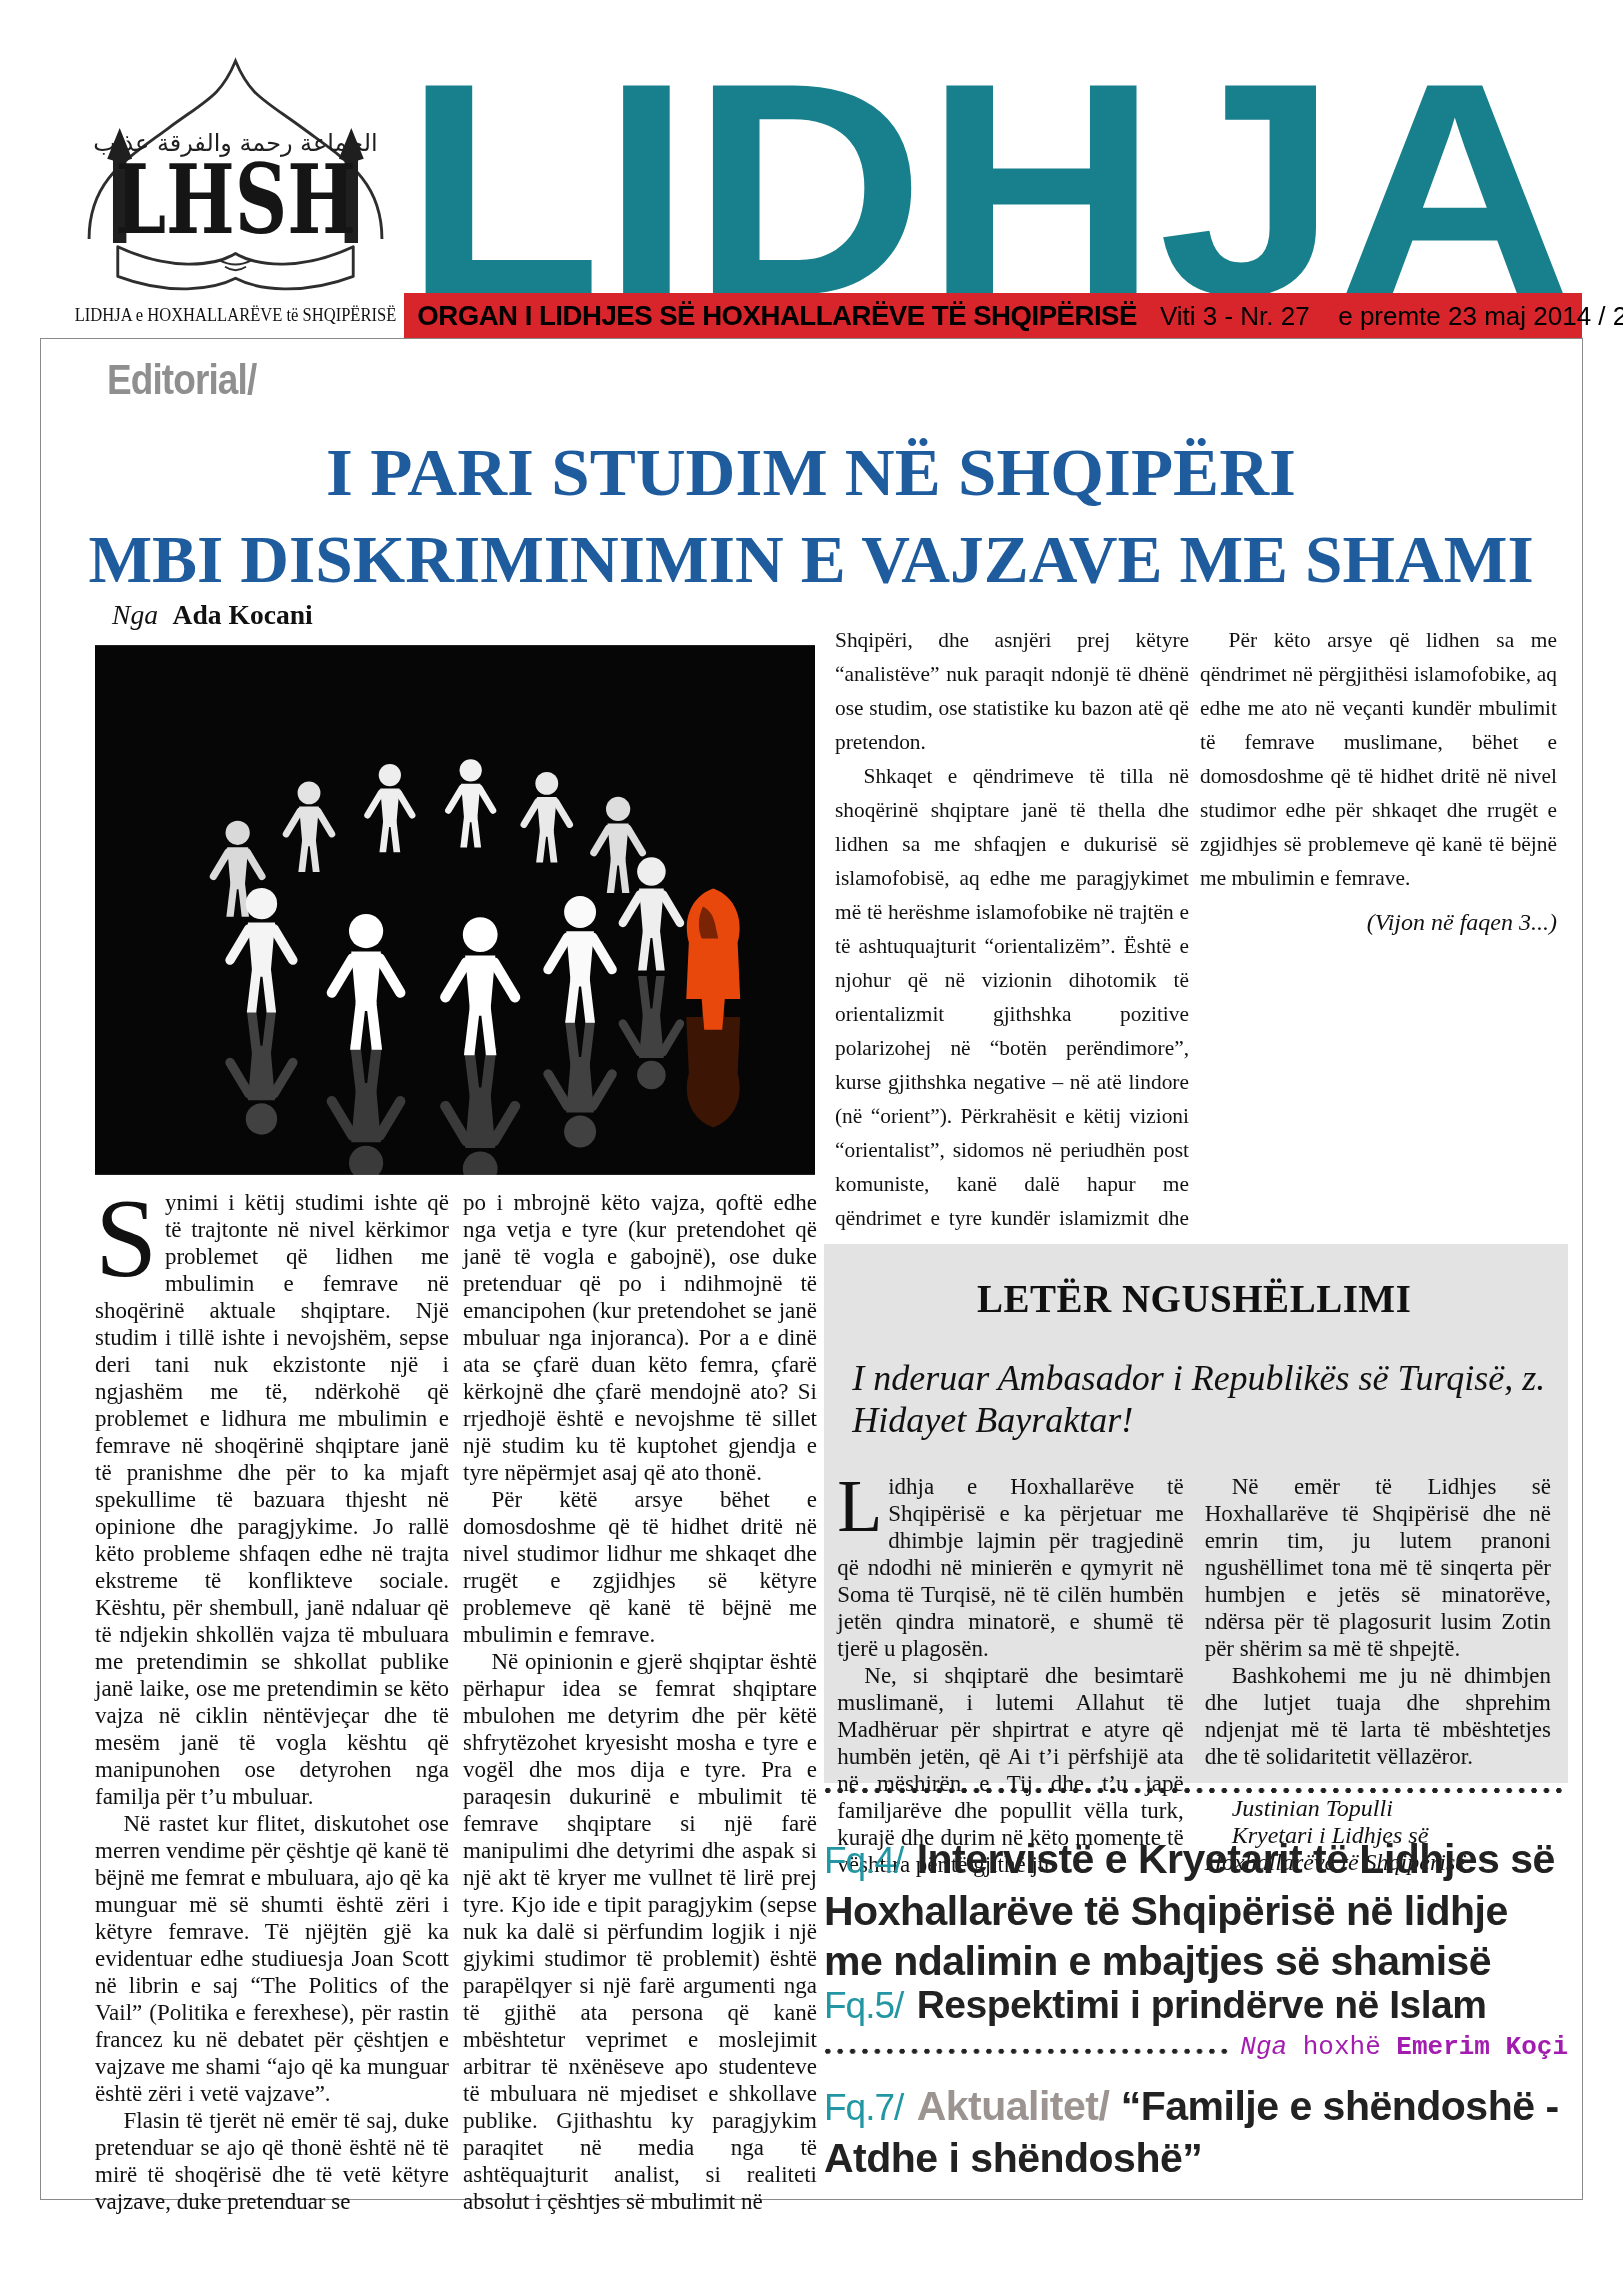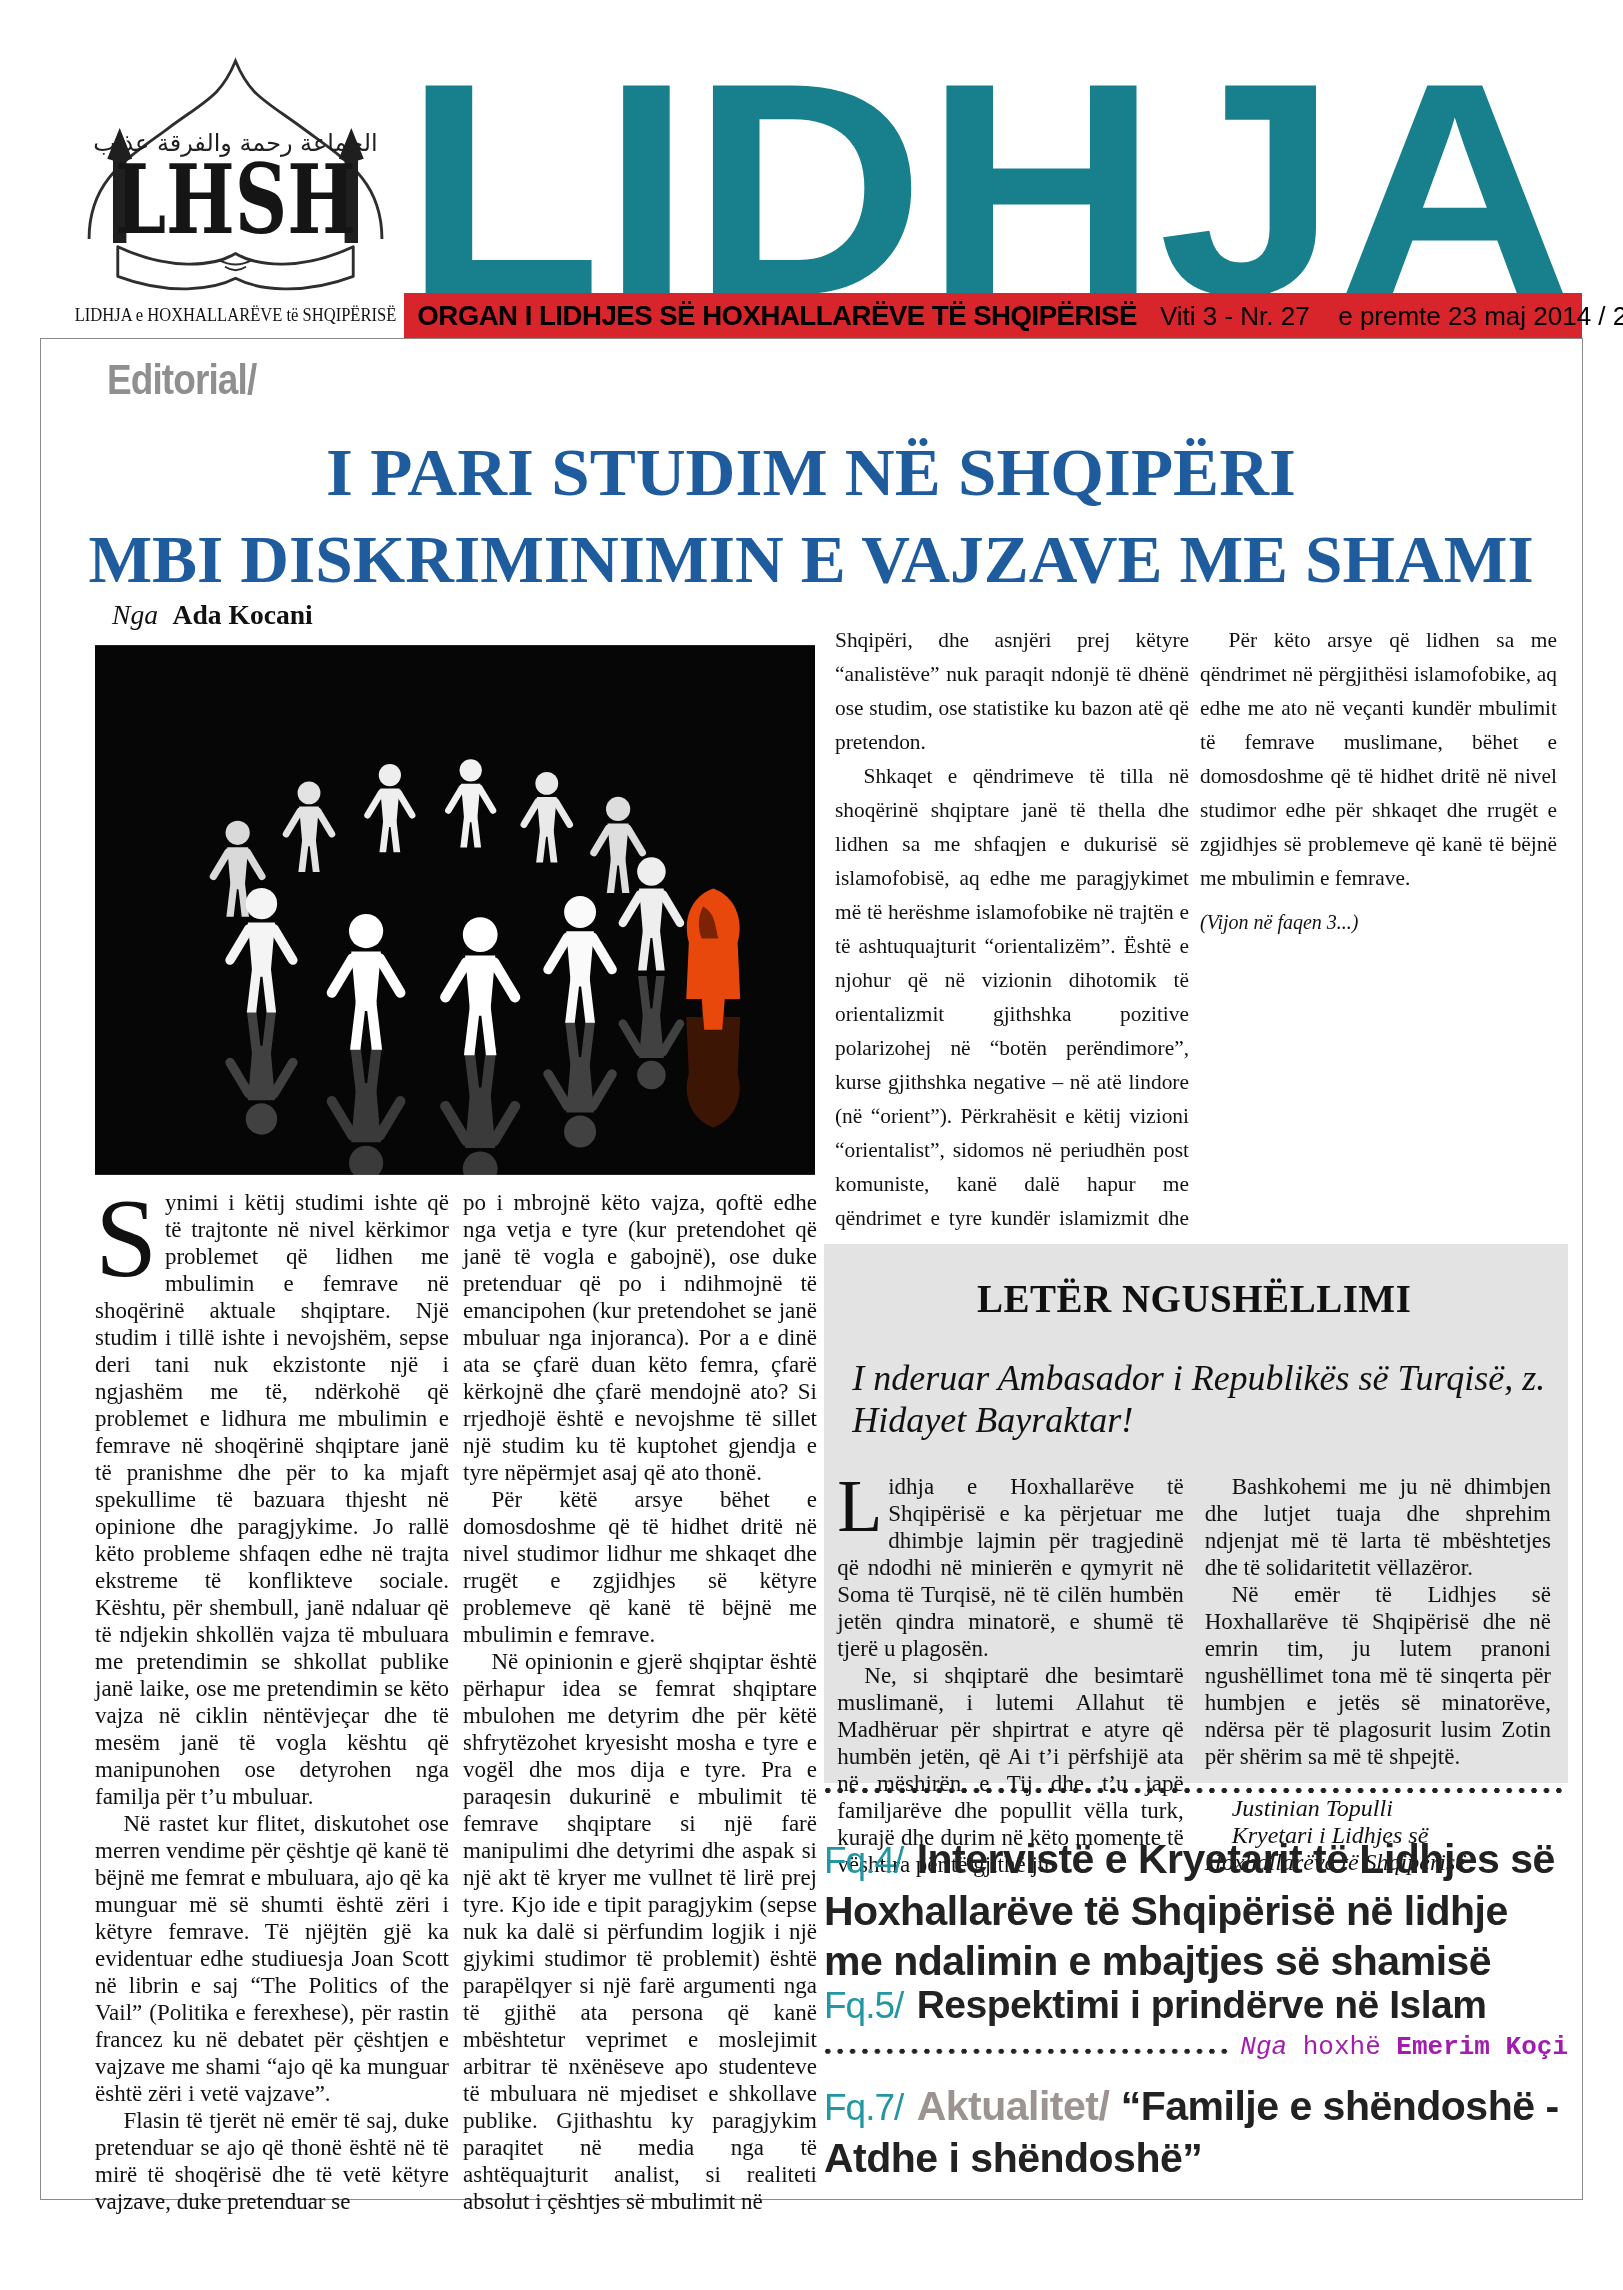--- a/index.html
+++ b/index.html
@@ -37,21 +37,21 @@
   .col{position:absolute;text-align:justify;}
   .col p{margin:0;}
   .col p.ind{text-indent:28.5px;}
   .col12{font-size:23px;line-height:27px;width:354px;}
   .col34{font-size:21.4px;line-height:34px;width:354px;font-family:Liberation Serif, serif;}
   .col1{left:95px;top:1189px;}
   .col2{left:463px;top:1189px;}
   .col3{left:835px;top:623px;}
   .col4{left:1200px;top:623px;width:357px;}
   .dropcap{float:left;font-size:112px;line-height:0.78;padding:5.7px 7.6px 0 0;}
-  .vijon{font-style:italic;font-size:20px;margin-top:9.5px;}
+  .vijon{text-align:right;font-style:italic;font-size:24px;margin-top:9.5px;}
 
   
   .letter{position:absolute;left:824px;top:1244px;width:744px;height:539px;background:#E3E3E3;
           box-sizing:border-box;padding:23px 17px 15px 13.3px;}
   .letter-title{text-align:center;font-weight:bold;font-size:39px;letter-spacing:0.5px;margin:9px 0 0 0;}
   .letter-salutation{font-style:italic;font-size:36px;margin:36px 0 0 15px;}
   .letter-cols{display:flex;gap:21px;margin-top:32px;}
   .letter-col{flex:1;text-align:justify;font-size:23px;line-height:27px;}
   .letter-col p{margin:0;}
   .letter-col p.ind{text-indent:27px;}
@@ -186,22 +186,22 @@
 
   <div class="letter">
     <div class="letter-title">LETËR NGUSHËLLIMI</div>
     <div class="letter-salutation">I nderuar Ambasador i Republikës së Turqisë, z. Hidayet Bayraktar!</div>
     <div class="letter-cols">
       <div class="letter-col">
         <p><span class="letter-dropcap">L</span><span>idhja e Hoxhallarëve të Shqipërisë e ka përjetuar me dhimbje lajmin për tragjedinë që ndodhi në minierën e qymyrit në Soma të Turqisë, në të cilën humbën jetën qindra minatorë, e shumë të tjerë u plagosën.</span></p>
         <p class="ind">Ne, si shqiptarë dhe besimtarë muslimanë, i lutemi Allahut të Madhëruar për shpirtrat e atyre që humbën jetën, që Ai t’i përfshijë ata në mëshirën e Tij dhe t’u japë familjarëve dhe popullit vëlla turk, kurajë dhe durim në këto momente të vështira për të gjithë ju.</p>
       </div>
       <div class="letter-col">
+        <p class="ind">Në emër të Lidhjes së Hoxhallarëve të Shqipërisë dhe në emrin tim, ju lutem pranoni ngushëllimet tona më të sinqerta për humbjen e jetës së minatorëve, ndërsa për të plagosurit lusim Zotin për shërim sa më të shpejtë.</p>
         <p class="ind">Bashkohemi me ju në dhimbjen dhe lutjet tuaja dhe shprehim ndjenjat më të larta të mbështetjes dhe të solidaritetit vëllazëror.</p>
-        <p class="ind">Në emër të Lidhjes së Hoxhallarëve të Shqipërisë dhe në emrin tim, ju lutem pranoni ngushëllimet tona më të sinqerta për humbjen e jetës së minatorëve, ndërsa për të plagosurit lusim Zotin për shërim sa më të shpejtë.</p>
         <div class="signature">
           <div class="sig-name">Justinian Topulli</div>
           <div class="sig-title">Kryetari i Lidhjes së Hoxhallarëve të Shqipërisë</div>
         </div>
       </div>
     </div>
   </div>
 
   <div class="separator dots"></div>
 

